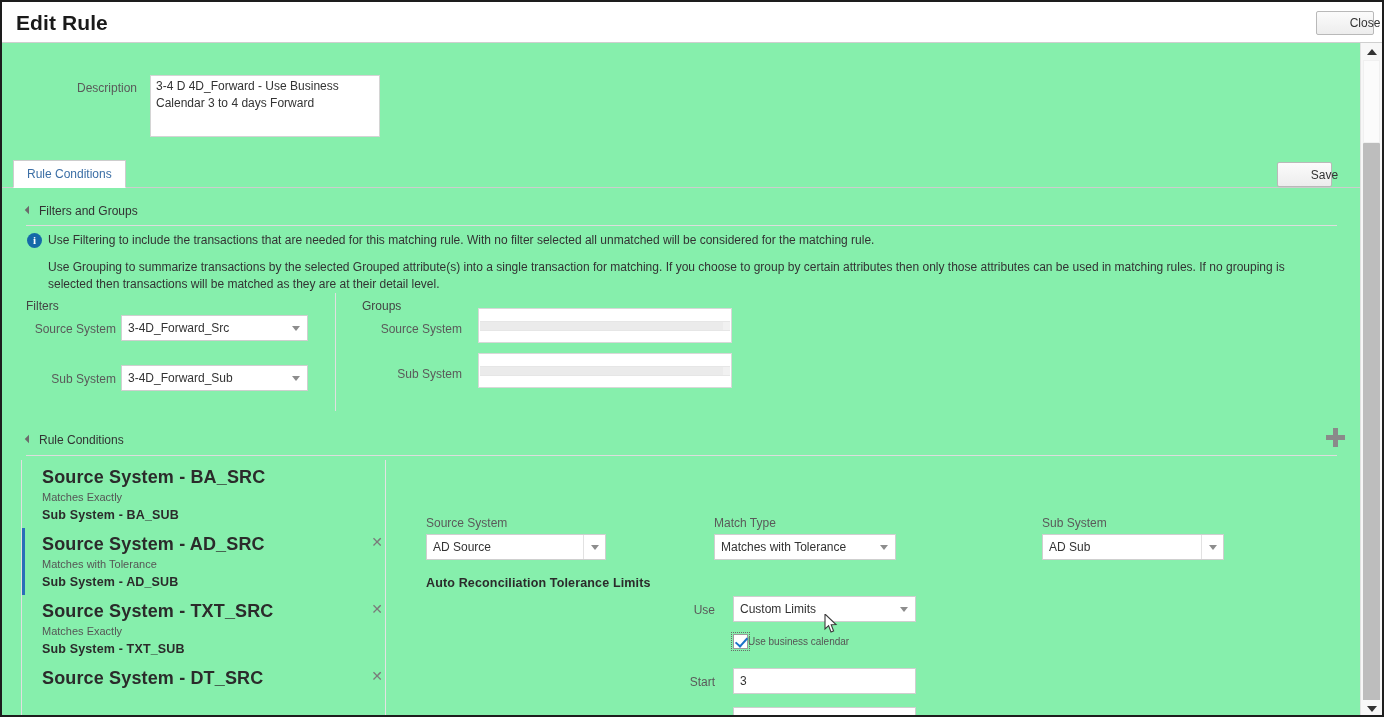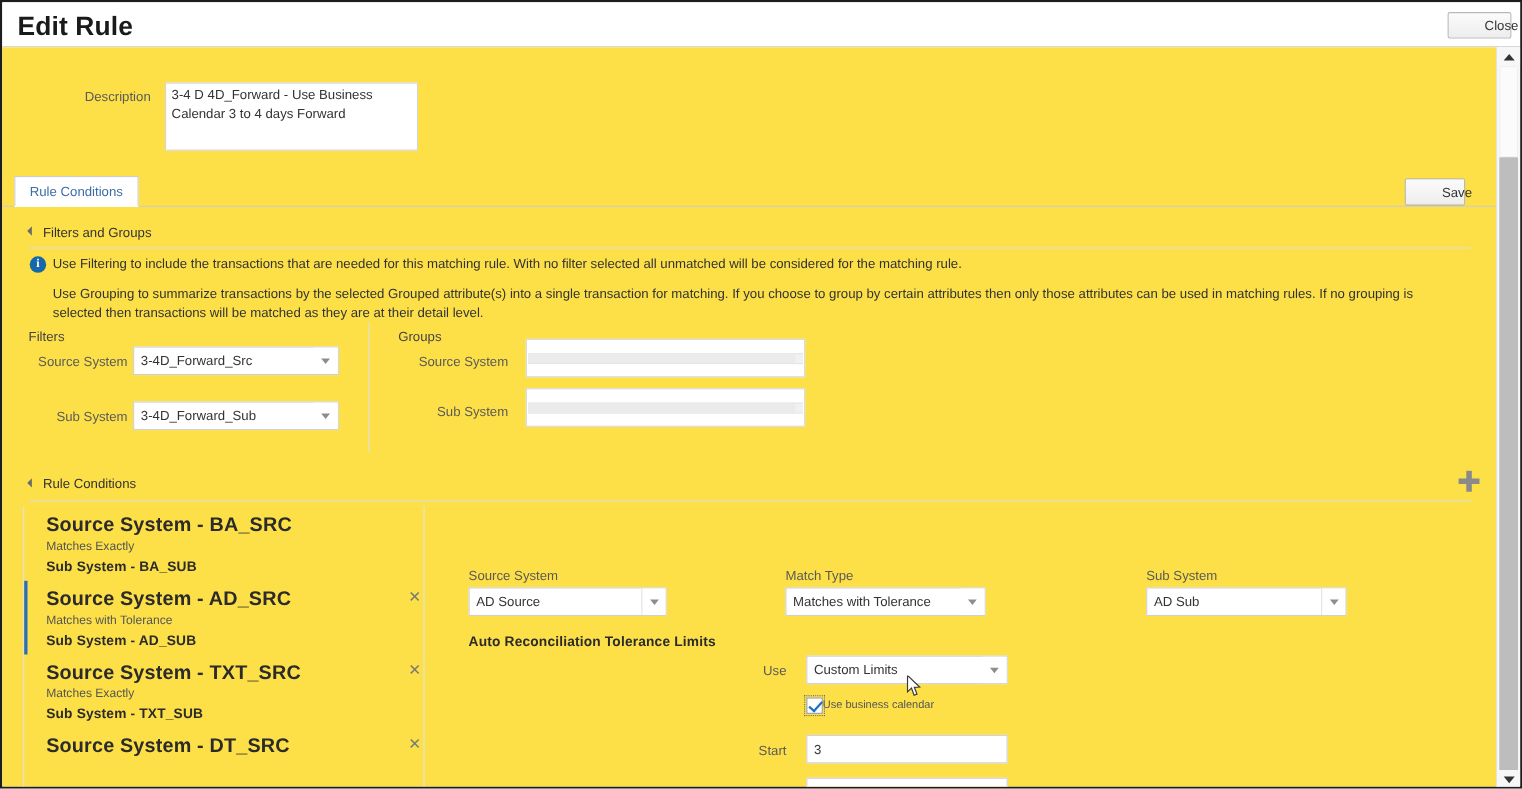--- a/index.html
+++ b/index.html
@@ -27,21 +27,21 @@
 
   
   #titlebar {
     position: absolute; left: 0; top: 0;
     width: 1380px; height: 41px;
     background: #ffffff;
     border-bottom: 1px solid #cfcfcf;
   }
   #page-title {
     position: absolute; left: 14px; top: 9px;
-    font-size: 24px; font-weight: bold; color: #1a1a1a;
+    font-size: 21px; font-weight: bold; color: #1a1a1a;
     letter-spacing: .1px;
   }
   .btn {
     display: inline-flex; align-items: center; justify-content: center;
     background: linear-gradient(#fbfbfb, #ededed);
     border: 1px solid #b9b9b9;
     border-radius: 2px;
     color: #333;
     font-size: 12px;
     cursor: pointer;
@@ -50,21 +50,21 @@
   }
   #close-button {
     position: absolute; right: 8px; top: 9px;
     width: 58px; height: 24px;
   }
 
   
   #bodyscroll {
     position: absolute; left: 0; top: 41px;
     width: 1358px; height: 674px;
-    background: #fde047;
+    background: #86efac;
     overflow: hidden;
   }
 
   
   #desc-row {
     position: absolute; left: 0; top: -12px;
     width: 1358px; height: 118px;
   }
   #desc-label {
     position: absolute; left: 75px; top: 50px;

